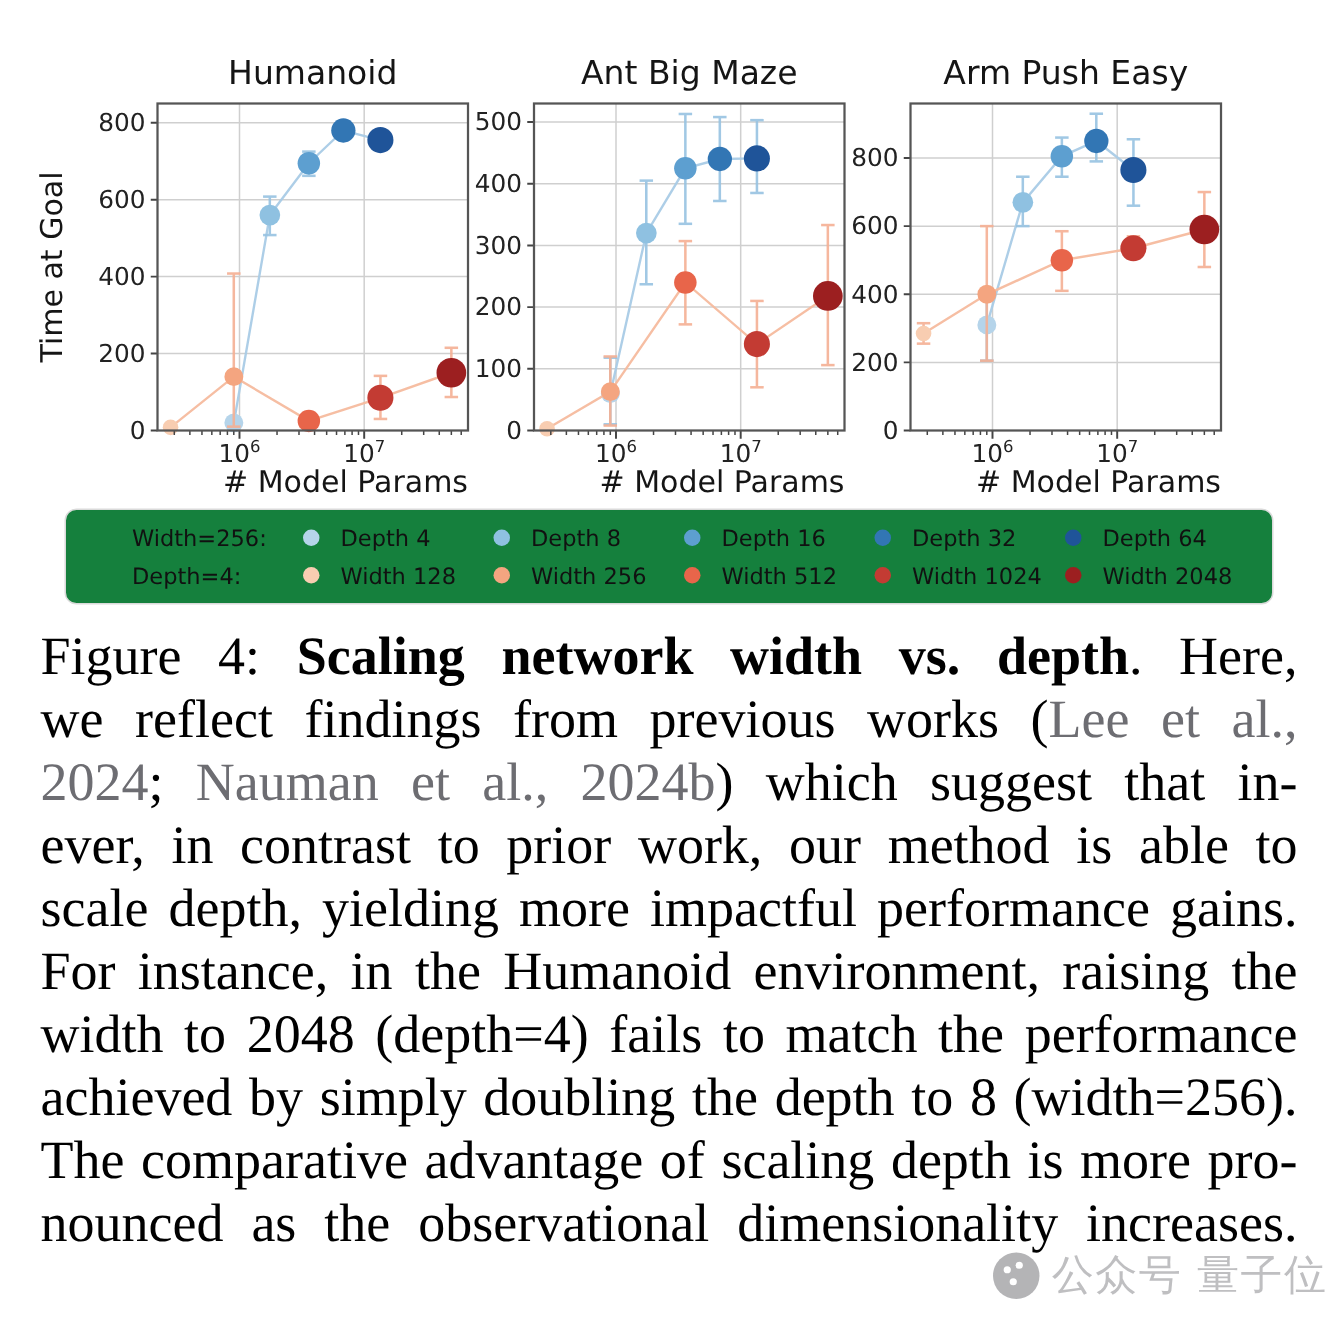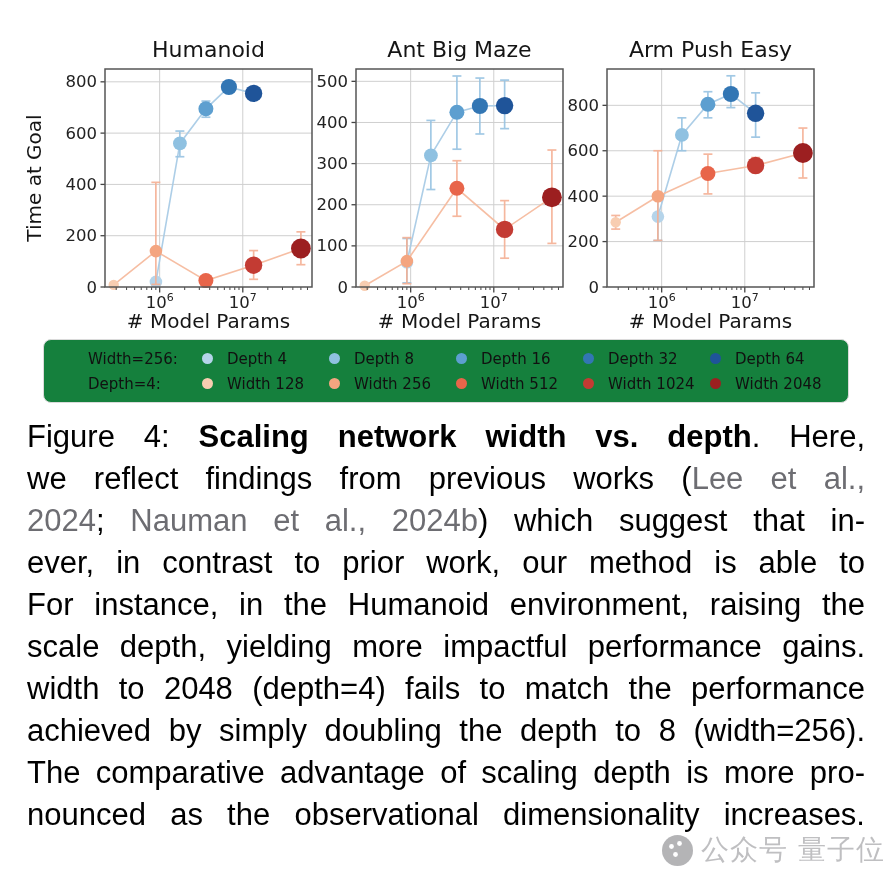--- a/index.html
+++ b/index.html
@@ -8,40 +8,40 @@
     font-family:"DejaVu Sans", sans-serif;
   }
   .figure { position:relative; padding-top:36px; padding-left:63px; display:flex; gap:0; }
   .panel { width:251px; flex:0 0 251px; }
   .chart-title {
     margin-left:42px; width:207px; text-align:center;
     font-size:22px; line-height:28px; height:28px; color:#151515; white-space:nowrap;
   }
   svg.plot { display:block; }
   .xlabel {
-    margin-left:42px; width:207px; text-align:center;
+    margin-left:42px; width:207px; text-align:right;
     font-size:20px; color:#151515; margin-top:-4px; white-space:nowrap;
   }
   .ylabel {
     position:absolute; left:34px; top:178px;
     transform:translate(-50%,-50%) rotate(-90deg);
     font-size:20px; color:#151515; white-space:nowrap;
   }
   .legend {
     width:806px; margin:6px auto 0; box-sizing:border-box;
     border:1.5px solid #dadada; border-radius:8px; background:#15803d;
     padding:6px 0;
   }
   .leg-row { display:flex; align-items:center; height:25px; }
   .leg-prefix { box-sizing:border-box; padding-left:44px; width:158px; font-size:15px; color:#111; }
   .leg-item { width:127px; display:flex; align-items:center; font-size:15px; color:#111; }
   .leg-dot { width:11px; height:11px; border-radius:50%; margin-right:14px; flex:0 0 11px; }
   .caption {
     margin:13px 27px 16px 27px; position:relative; z-index:2;
-    font-family:Liberation Sans, sans-serif; font-size:31px; color:#000;
+    font-family:Liberation Serif, serif; font-size:36px; color:#000;
   }
   .cap-line { text-align:justify; text-align-last:justify; line-height:42px; height:42px; overflow:visible; }
   .seg-b { font-weight:bold; }
   .seg-c { color:#6d6d72; }
   .watermark {
     position:absolute; right:7px; bottom:9px; z-index:1;
     display:flex; align-items:center; gap:7px; color:#b4b4b7; opacity:0.85;text-align:right;
   }
   .wm-text { font-size:28px; letter-spacing:1px; white-space:nowrap; }
 </style>
@@ -432,22 +432,22 @@
         <span>Width 2048</span>
       </span>
     </div>
   </div>
 
 <div class="caption">
     <div class="cap-line"><span>Figure 4: </span><span class="seg-b">Scaling network width vs. depth</span><span>. Here,</span></div>
     <div class="cap-line"><span>we reflect findings from previous works (</span><span class="seg-c">Lee et al.,</span></div>
     <div class="cap-line"><span class="seg-c">2024</span><span>; </span><span class="seg-c">Nauman et al., 2024b</span><span>) which suggest that in-</span></div>
     <div class="cap-line"><span>ever, in contrast to prior work, our method is able to</span></div>
+    <div class="cap-line"><span>scale depth, yielding more impactful performance gains.</span></div>
     <div class="cap-line"><span>For instance, in the Humanoid environment, raising the</span></div>
-    <div class="cap-line"><span>scale depth, yielding more impactful performance gains.</span></div>
     <div class="cap-line"><span>width to 2048 (depth=4) fails to match the performance</span></div>
     <div class="cap-line"><span>achieved by simply doubling the depth to 8 (width=256).</span></div>
     <div class="cap-line"><span>The comparative advantage of scaling depth is more pro-</span></div>
     <div class="cap-line"><span>nounced as the observational dimensionality increases.</span></div>
   </div>
 
 <div class="watermark">
   <svg width="33" height="33" viewBox="0 0 33 33">
     <circle cx="16.5" cy="16.5" r="15.5" fill="#a7a7aa"></circle>
     <circle cx="10.5" cy="12.5" r="2.4" fill="#ffffff"></circle>

